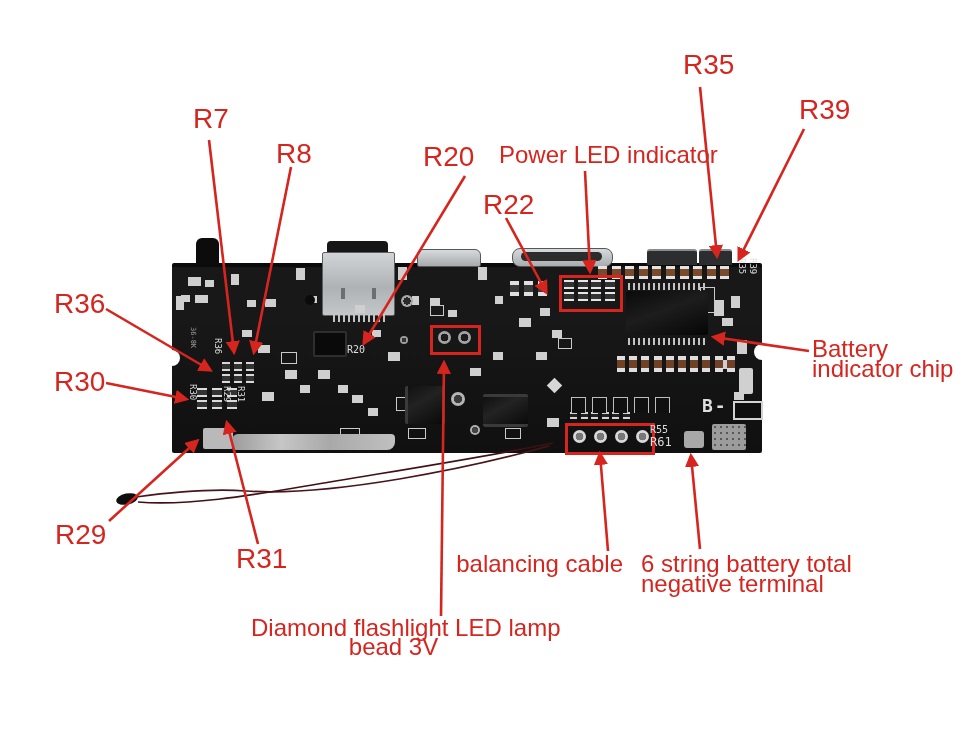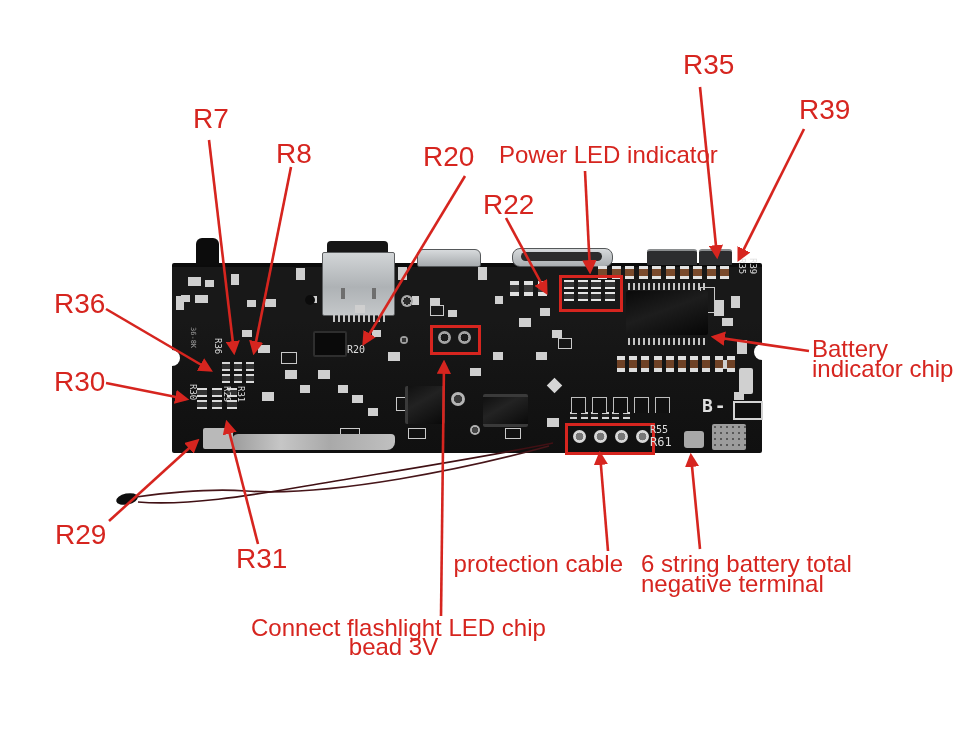--- a/index.html
+++ b/index.html
@@ -231,26 +231,26 @@
   <div class="lbl rlbl" style="left:236px;top:543px">R31</div>
 
   <div class="lbl slbl" style="left:499px;top:145px">Power LED indicator</div>
 
   <div class="lbl slbl" style="left:812px;top:339px">
     <div>Battery</div>
     <div>indicator chip</div>
   </div>
 
   <div class="lbl slbl" style="left:430px;top:554px;width:193px;text-align:right">
-    <div>protection cable</div>
+    <div>balancing cable</div>
   </div>
 
   <div class="lbl slbl" style="left:641px;top:554px">
     <div>6 string battery total</div>
     <div>negative terminal</div>
   </div>
 
   <div class="lbl slbl" style="left:251px;top:618px;width:285px;text-align:center;line-height:19px">
-    <div>Connect flashlight LED chip</div>
+    <div>Diamond flashlight LED lamp</div>
     <div>bead 3V</div>
   </div>
 
 </div>
 
 </body></html>

